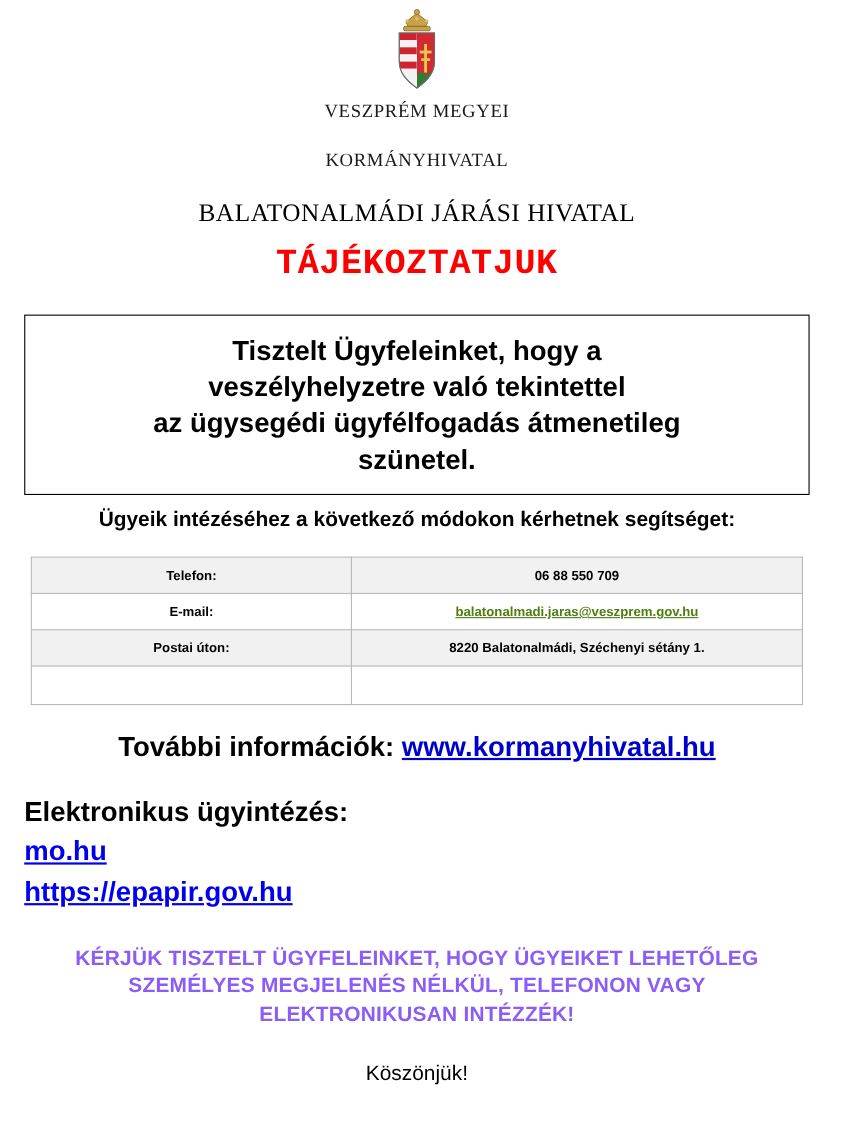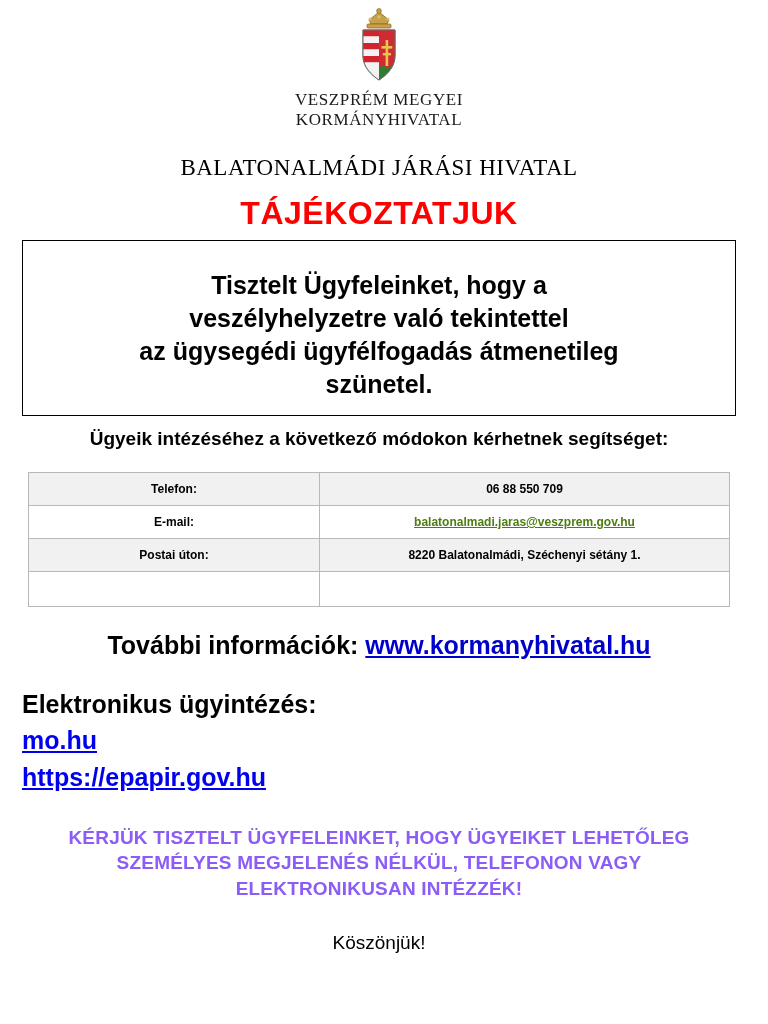--- a/index.html
+++ b/index.html
@@ -35,45 +35,46 @@
   .org-name {
     margin-top: 2px;
     text-align: center;
     font-family: "Liberation Serif", serif;
     font-size: 17px;
     line-height: 1.15;
     letter-spacing: 0.6px;
     color: #1a1a1a;
   }
   .org-name .l1 { display: block; }
-  .org-name .l2 { display: block; }
+  .org-name .l2 { display: block; margin-top: 25px; }
 
   
   .office-title {
     margin-top: 26px;
     text-align: center;
     font-family: "Liberation Serif", serif;
     font-size: 23px;
     letter-spacing: 0.5px;
     color: #000;
   }
   .alert-title {
     margin-top: 14px;
     text-align: center;
     font-size: 32px;
     font-weight: bold;
     color: #ff0000;
     letter-spacing: 0.5px;
+    font-family: Liberation Mono, monospace;
   }
 
   
   .notice-box {
-    margin-top: 8px;
+    margin-top: 28px;
     border: 1px solid #000;
-    padding: 28px 10px 14px 10px;
+    padding: 16px 10px 14px 10px;
     text-align: center;
   }
   .notice-box p {
     margin: 0;
     font-size: 25px;
     font-weight: bold;
     line-height: 1.32;
   }
 
   .sub-line {

